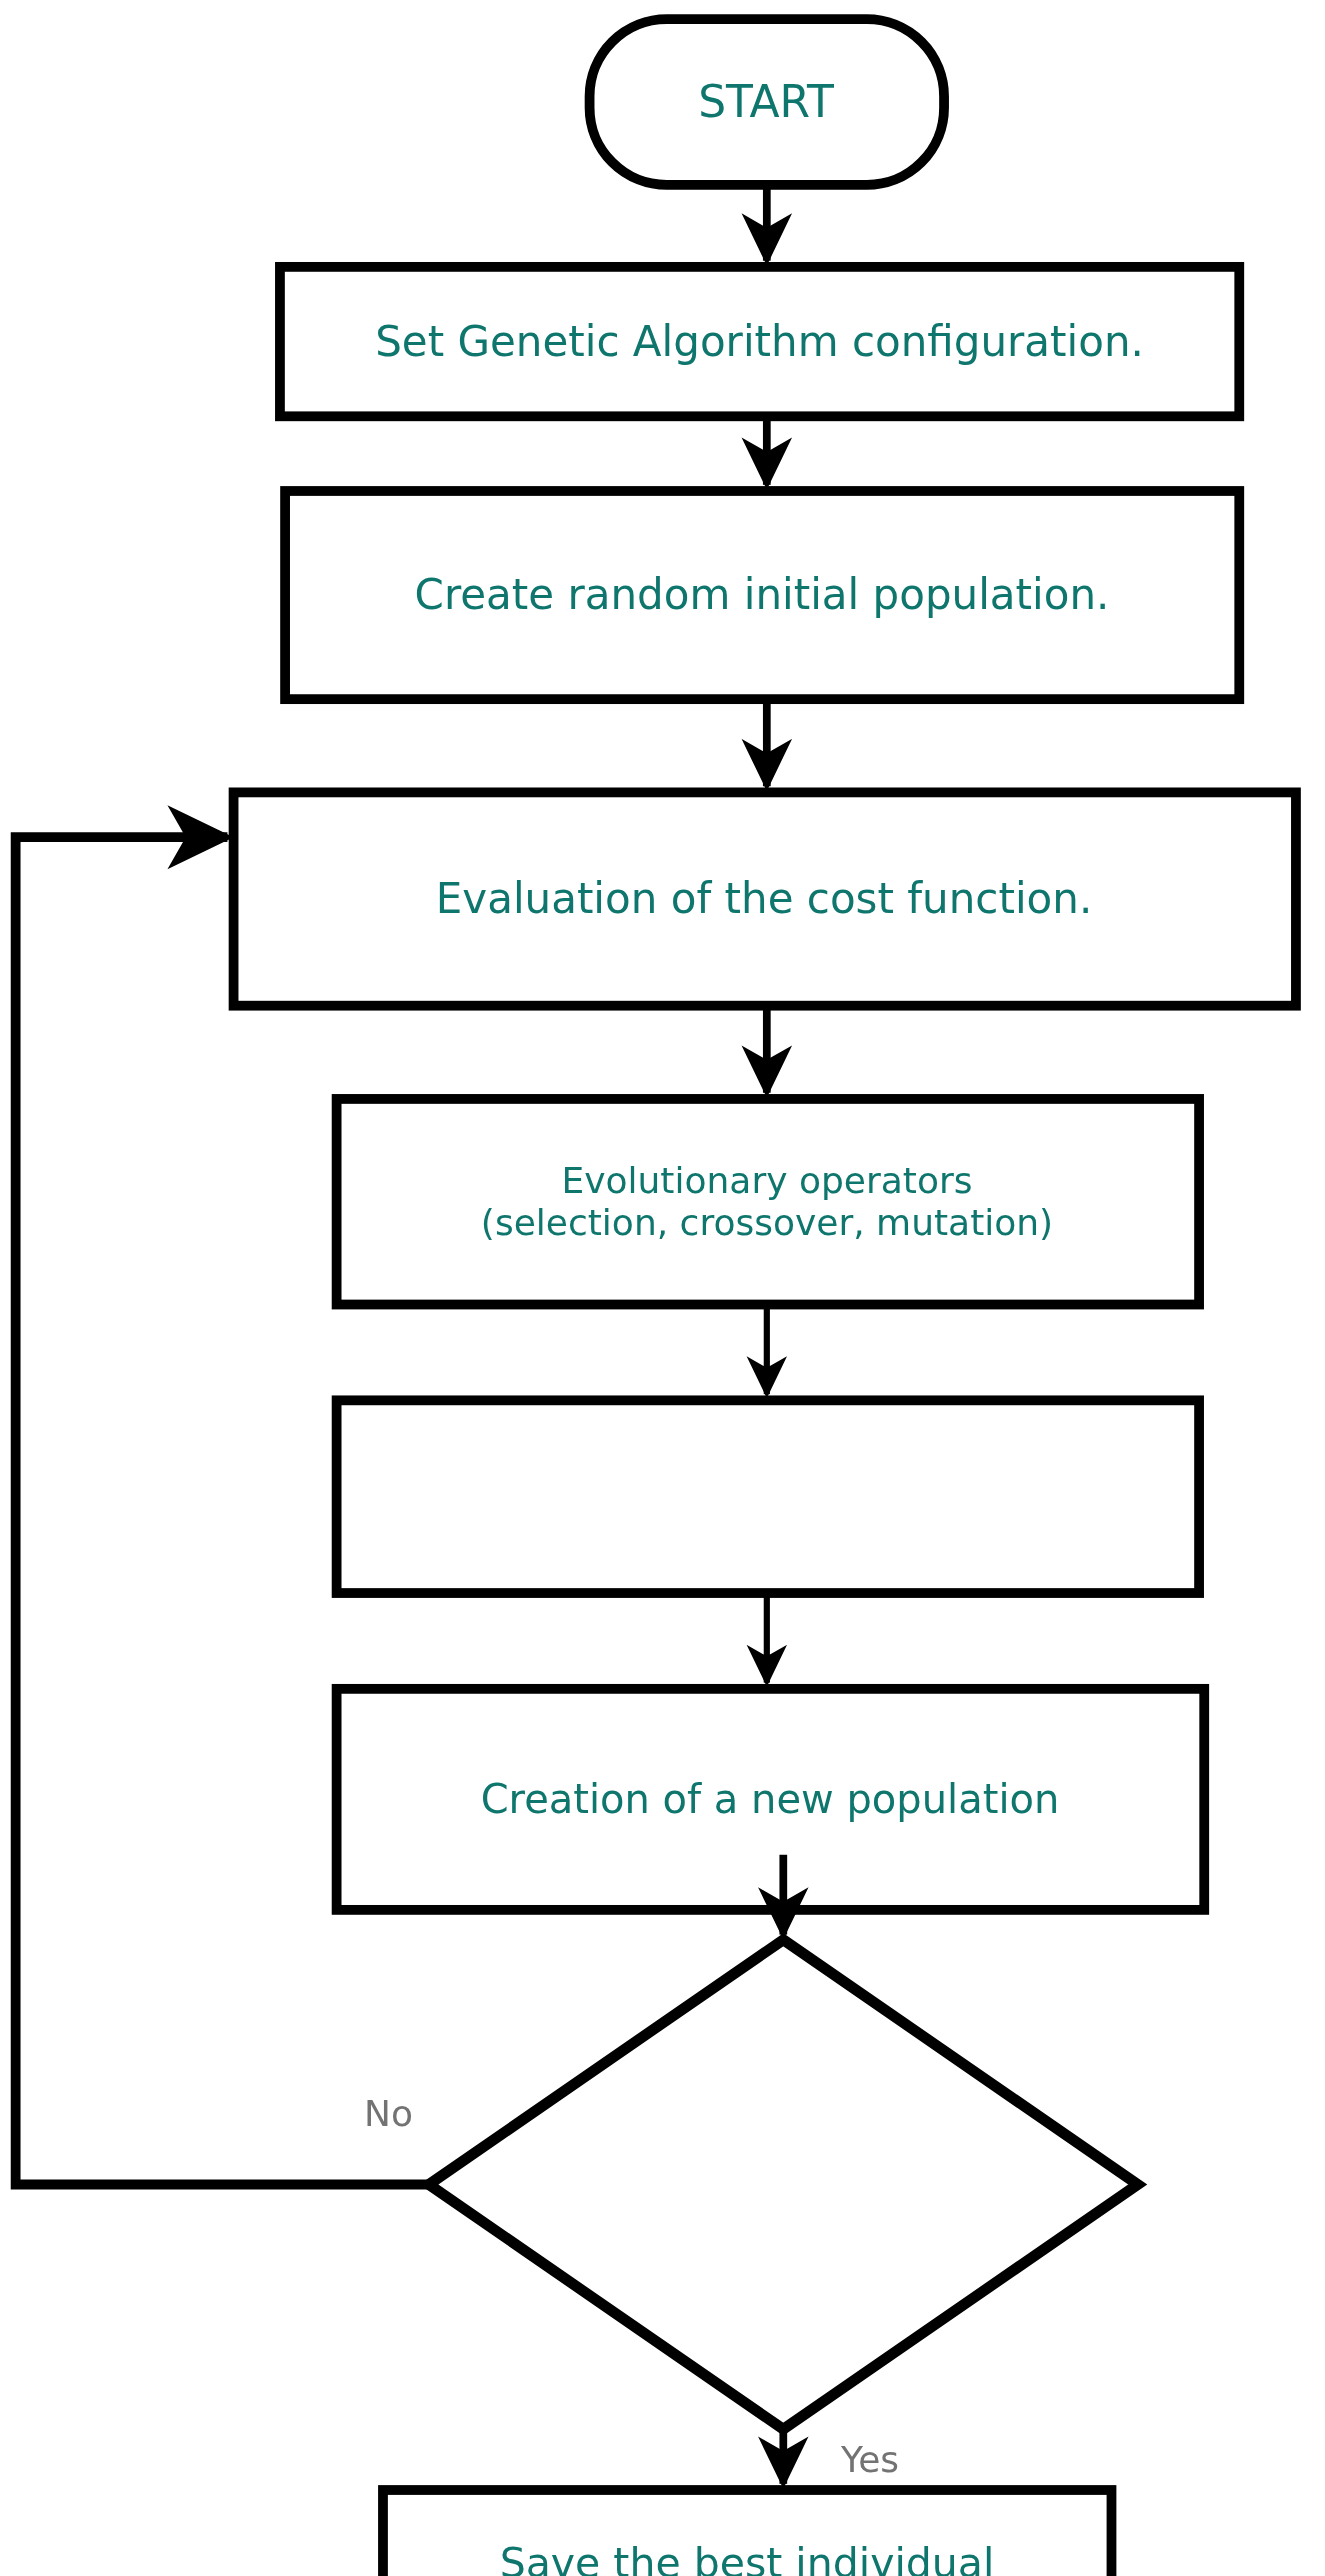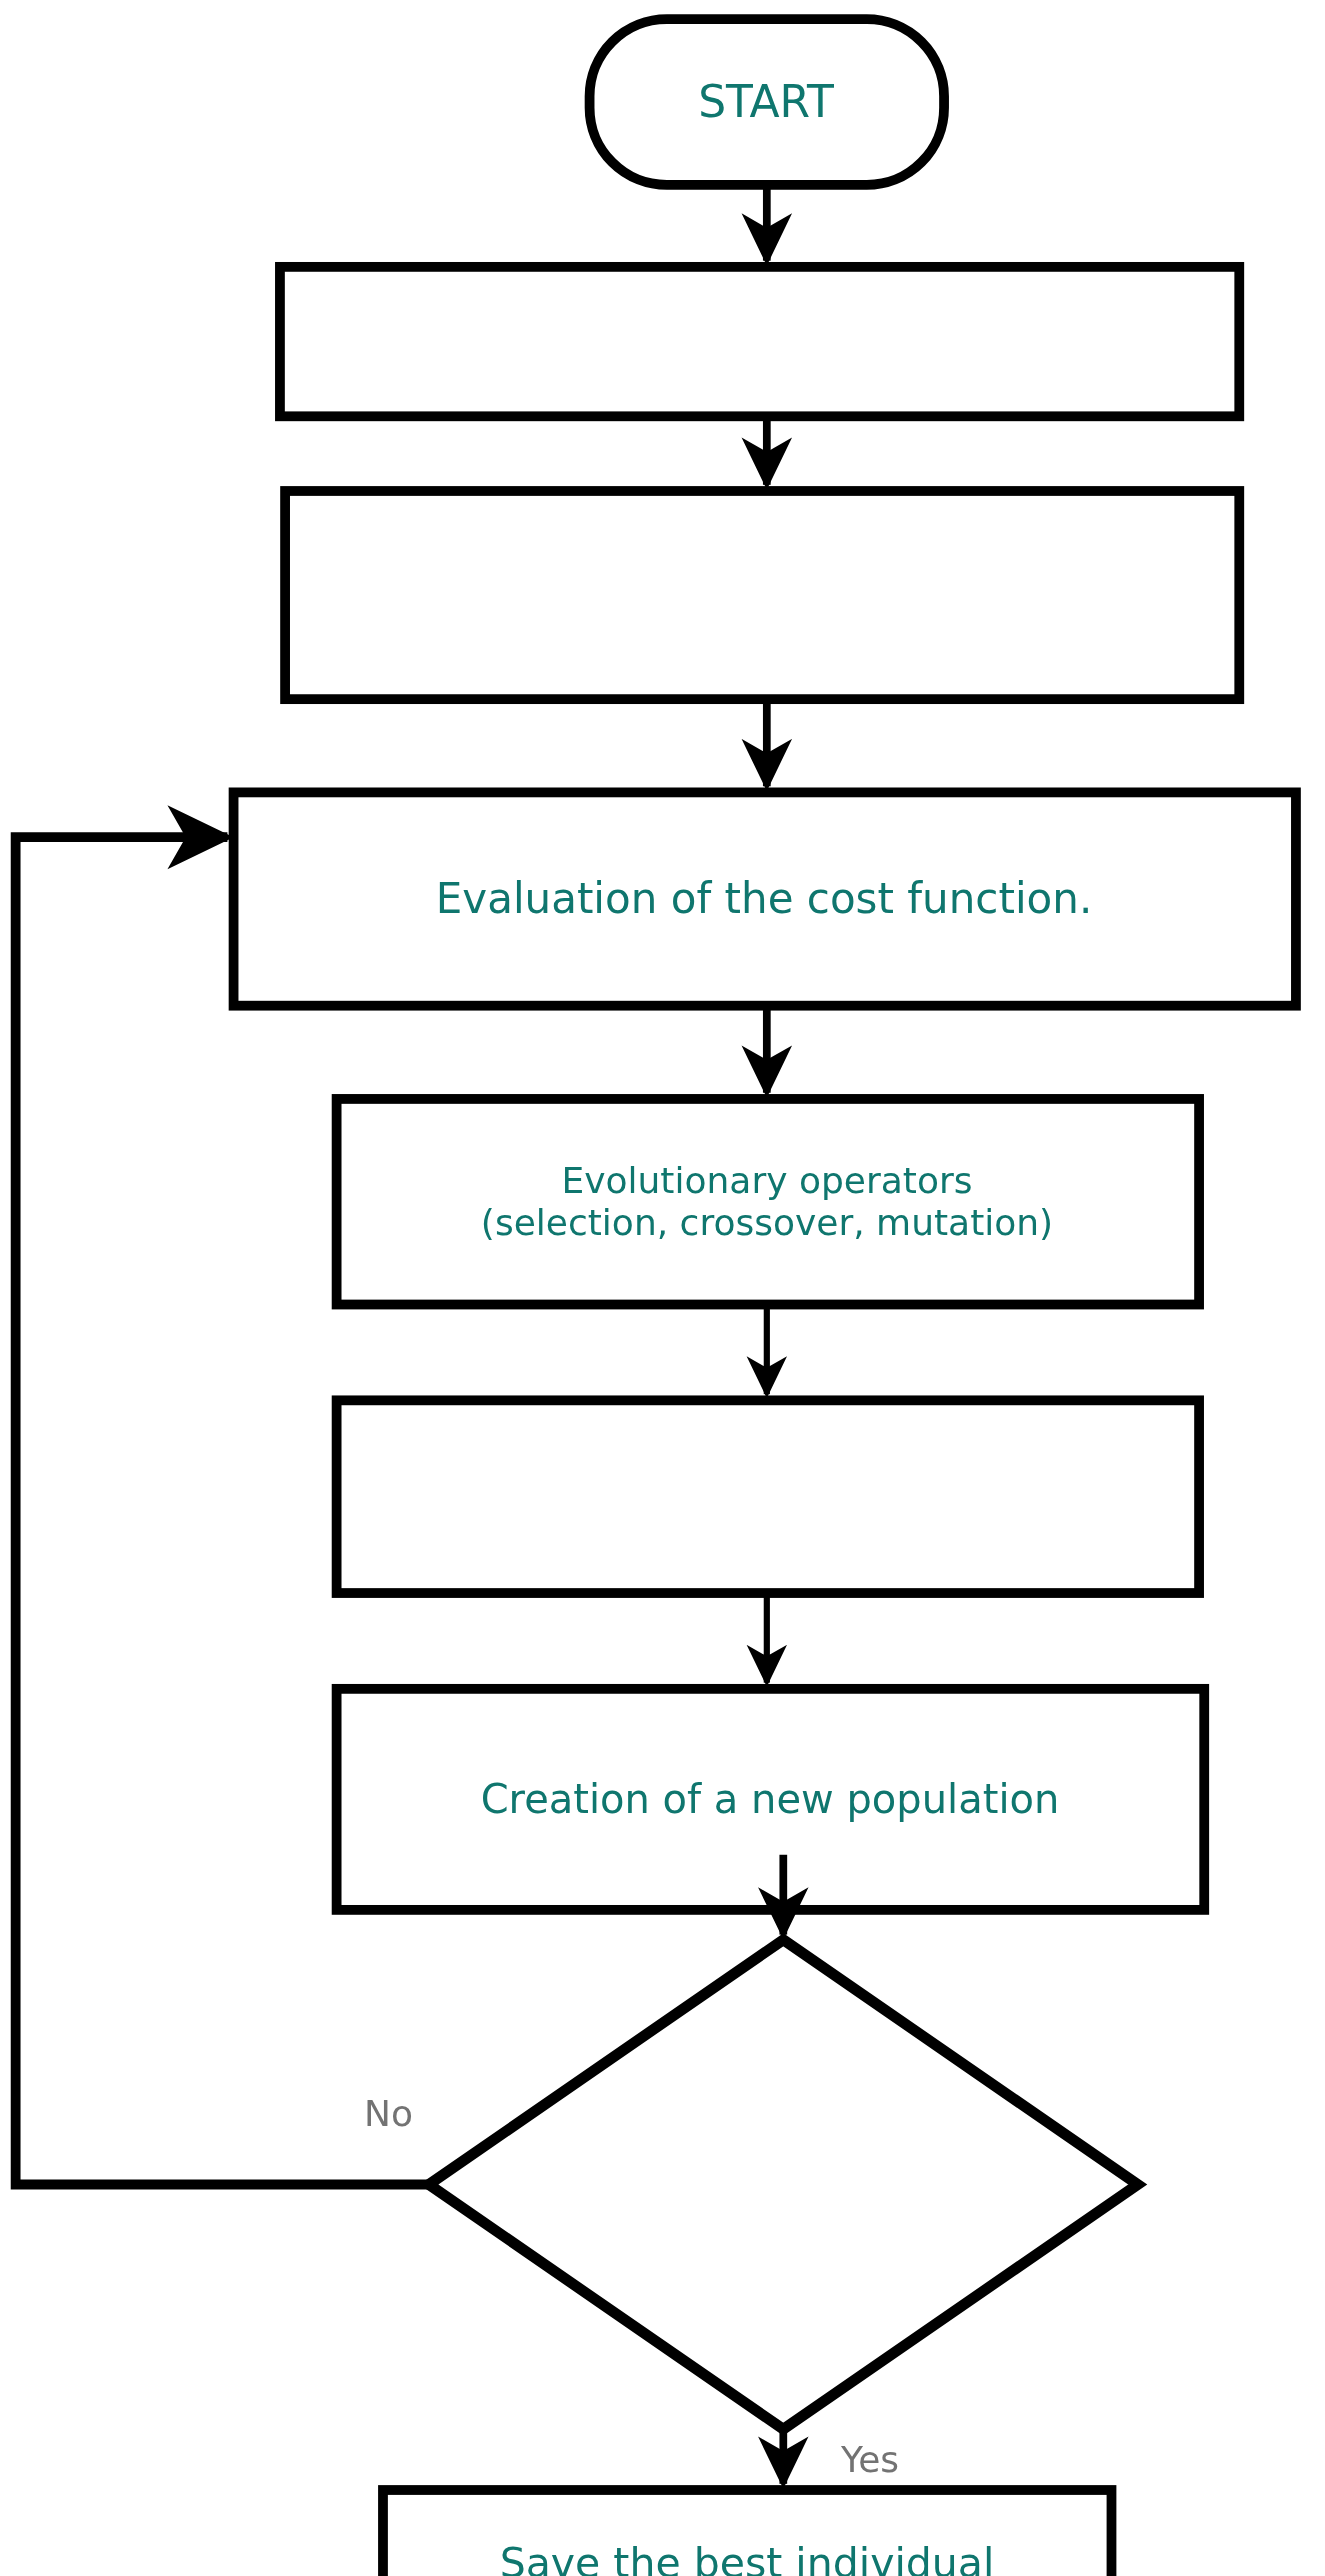--- a/index.html
+++ b/index.html
@@ -97,21 +97,23 @@
 
     <line x1="1520" y1="3600" x2="1520" y2="3755" stroke="#000000" stroke-width="15" marker-end="url(#arrowhead)"></line>
 
     <path d="M 832 4240 L 30 4240 L 30 1625 L 441 1625" fill="none" stroke="#000000" stroke-width="19" marker-end="url(#arrowhead)"></path>
 
     <line x1="1520" y1="4715" x2="1520" y2="4821" stroke="#000000" stroke-width="15" marker-end="url(#arrowhead)"></line>
   </svg>
 
   <div class="node-text" style="left:589px; top:19px; width:354px; height:166px; font-size:44px;">START</div>
 
+  <div class="node-text" style="left:280px; top:267px; width:959px; height:149px; font-size:42px;">Set Genetic Algorithm configuration.</div>
 
+  <div class="node-text" style="left:285px; top:491px; width:954px; height:208px; font-size:42px;">Create random initial population.</div>
 
   <div class="node-text" style="left:233px; top:792px; width:1062px; height:213px; font-size:42px;">Evaluation of the cost function.</div>
 
   <div class="node-text" style="left:336px; top:1099px; width:862px; height:206px; font-size:36px;">Evolutionary operators
 (selection, crossover, mutation)</div>
 
 
   <div class="node-text" style="left:336px; top:1689px; width:868px; height:221px; font-size:40px;">Creation of a new population</div>
 
 

